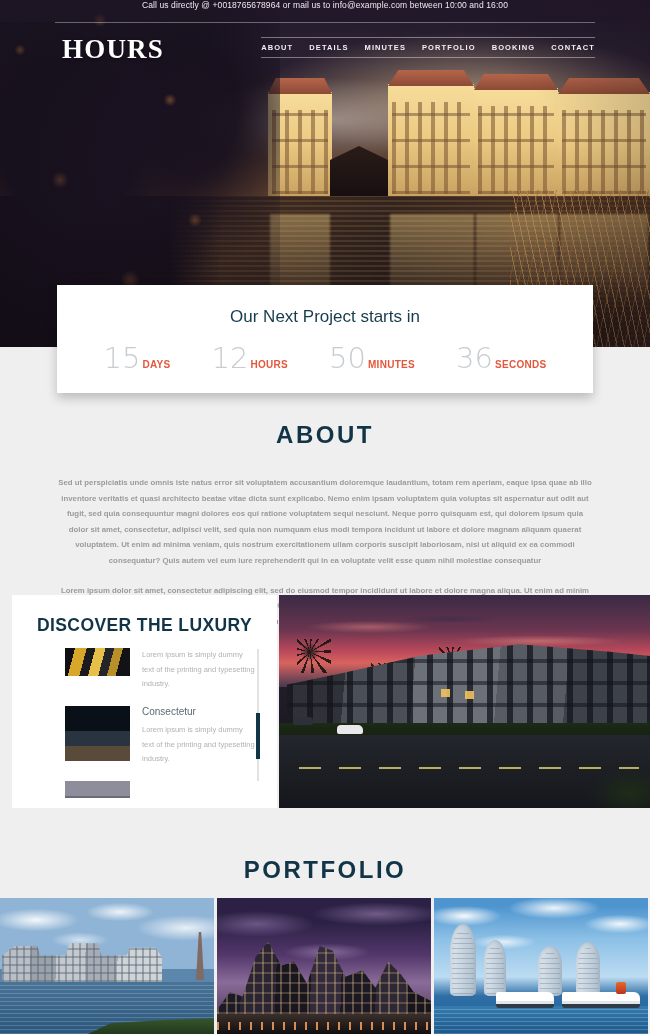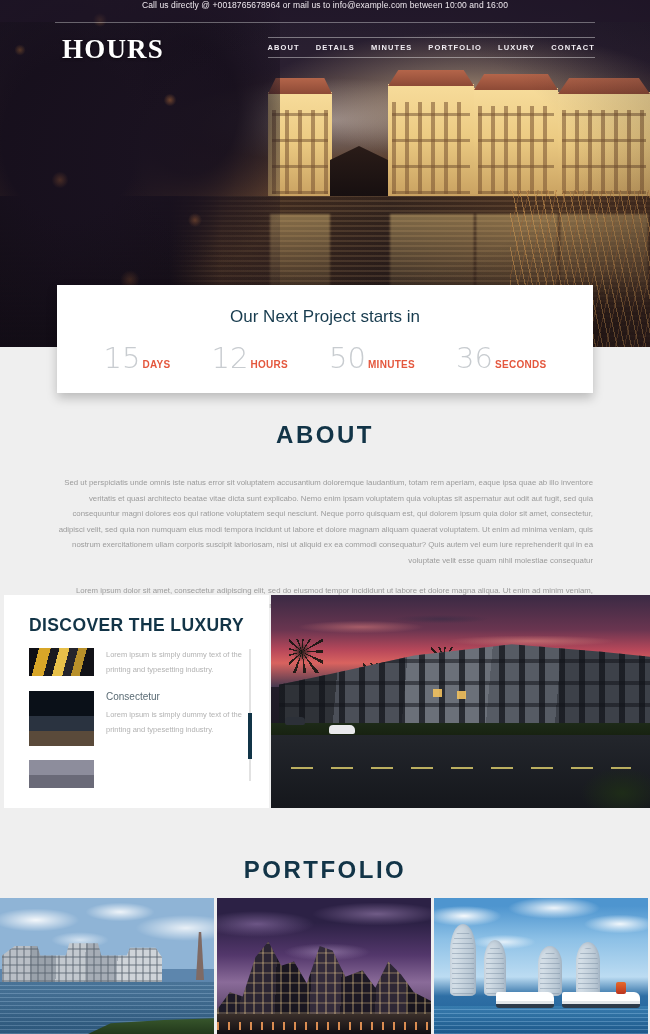--- a/index.html
+++ b/index.html
@@ -169,41 +169,41 @@
     background: #efefef;
   }
   .section-title {
     text-align: center;
     font-size: 24px; color: #123447; font-weight: bold;
     letter-spacing: 2.5px;
   }
   .about .section-title { padding-top: 74px; }
   .about-body { margin: 26px 57px 0 57px; }
   .about-body p {
-    font-size: 7.8px; line-height: 2.0; color: #9b9b9b; text-align: right;
+    font-size: 7.8px; line-height: 2.0; color: #9b9b9b; text-align: center; font-weight: bold;
   }
   .about-body p + p { margin-top: 14px; }
 
   
   .discover-wrap {
-    position: absolute; left: 4px; top: 595px; width: 620px; height: 213px;
+    position: absolute; left: 12px; top: 595px; width: 620px; height: 213px;
   }
   .discover-left {
     position: absolute; left: 0; top: 0; width: 265px; height: 213px;
     background: #ffffff;
   }
   .discover-title {
     margin: 20px 0 0 25px;
     font-size: 17.5px; font-weight: bold; color: #123447; letter-spacing: .4px;
   }
   .lux-list {
     position: relative; margin: 12px 0 0 25px; width: 220px; height: 150px;
     overflow: hidden;
   }
-  .lux-item { display: flex; gap: 12px; margin-bottom: 14px; }
+  .lux-item { display: flex; gap: 12px; margin-bottom: 14px; margin-left: 28px; }
   .lux-thumb {
     flex: none; width: 65px; height: 28px; background: #555;
     overflow: hidden; position: relative;
   }
   .lux-thumb.tall { height: 55px; }
   .thumb-a {
     background:
       linear-gradient(105deg, #0f0f14 0 14%, #d8a628 14% 30%, #1a1a1f 30% 42%, #e7c04a 42% 56%, #24242b 56% 68%, #b8902a 68% 80%, #121217 80% 100%);
   }
   .thumb-b {
@@ -461,21 +461,21 @@
   </div>
   <div class="topbar-rule"></div>
 
   <div class="header"></div>
   <div class="logo">HOURS</div>
   <div class="nav">
     <div class="nav-item">ABOUT</div>
     <div class="nav-item">DETAILS</div>
     <div class="nav-item">MINUTES</div>
     <div class="nav-item">PORTFOLIO</div>
-    <div class="nav-item">LUXURY</div>
+    <div class="nav-item">BOOKING</div>
     <div class="nav-item">CONTACT</div>
   </div>
 
   <div class="countdown">
     <div class="countdown-title">Our Next Project starts in</div>
     <div class="counter-row">
       <div class="counter">
         <span class="counter-num">15</span>
         <span class="counter-label">DAYS</span>
       </div>

